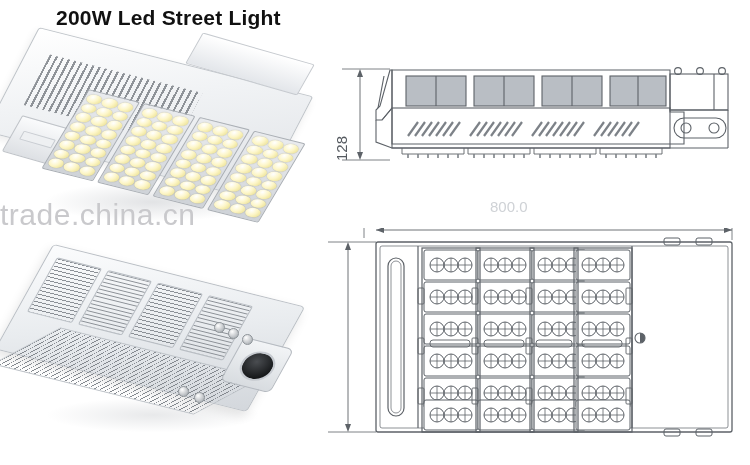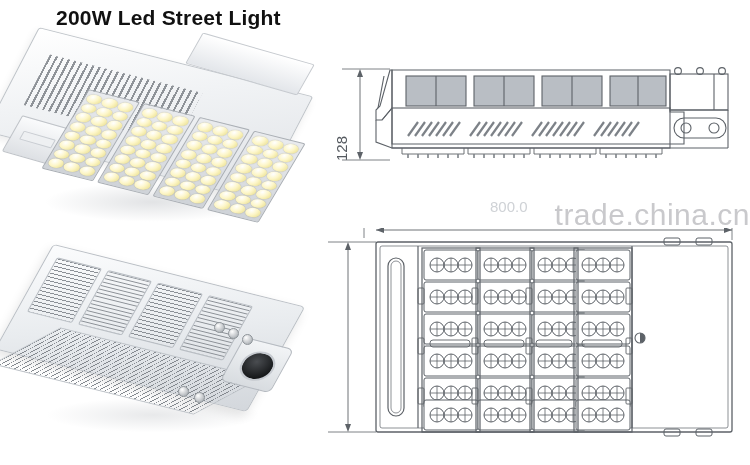--- a/index.html
+++ b/index.html
@@ -31,21 +31,21 @@
     white-space: nowrap;
     margin-left: 34px;
   }
 
   
   #watermark {
     position: absolute;
     left: 0;
     top: 198px;
     width: 750px;
-    text-align: right;
+    text-align: left;
     font-size: 30px;
     color: #c9c9cc;
     letter-spacing: 0.5px;
     pointer-events: none;
     z-index: 40;
     font-family: "Liberation Sans", sans-serif;
   }
 
   
   .panel { position: absolute; }

